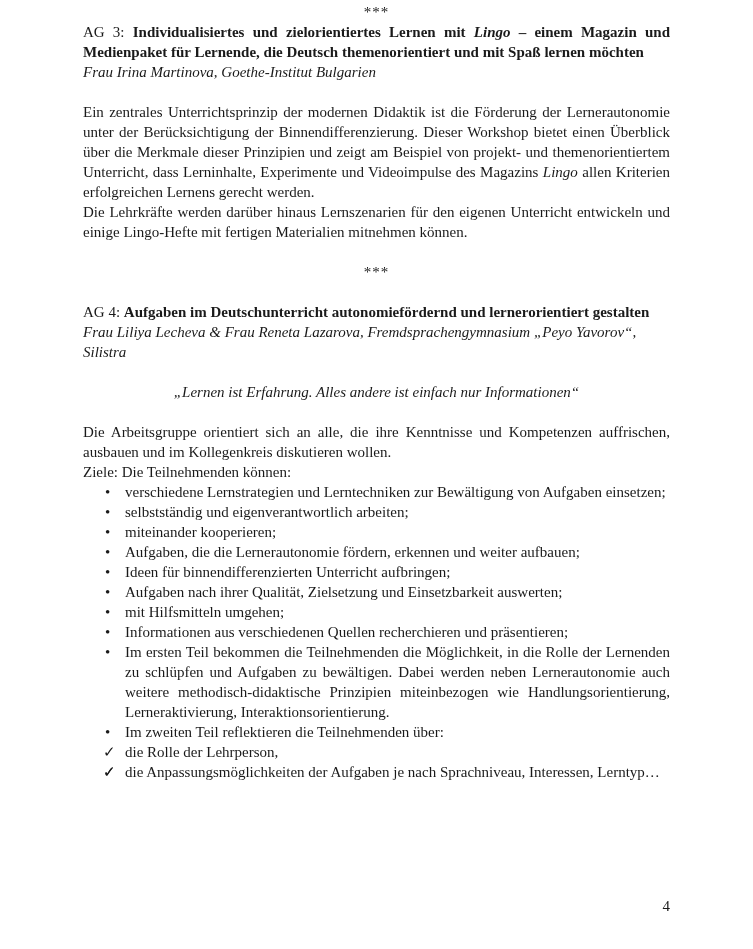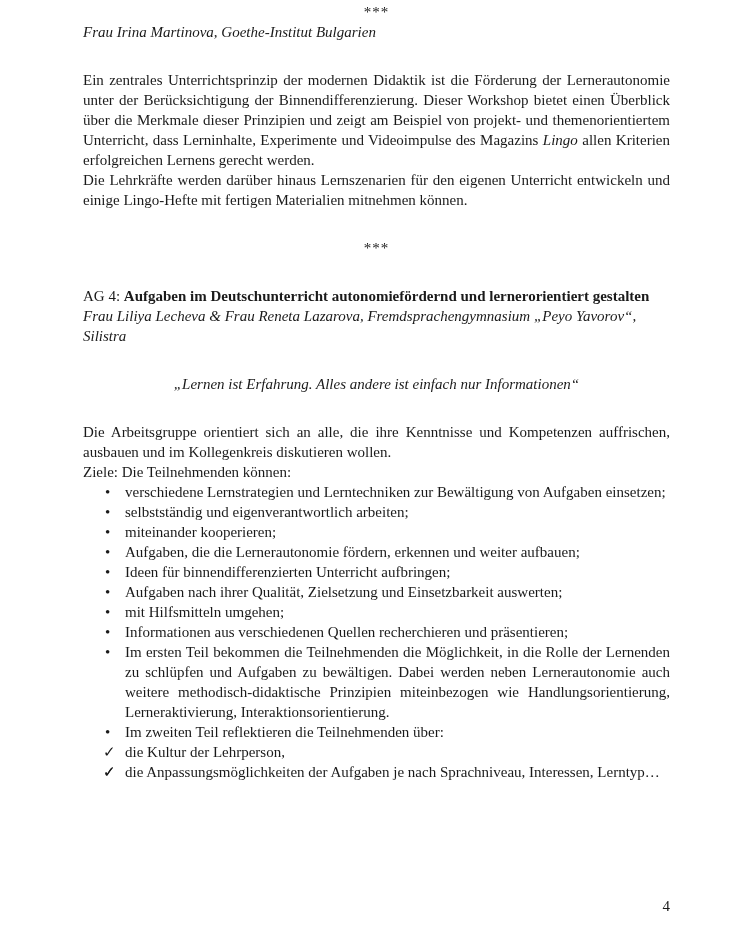--- a/index.html
+++ b/index.html
@@ -17,36 +17,37 @@
   .sep { text-align: center; letter-spacing: 1px; }
   .heading { font-size: 15px; font-weight: bold; text-align: justify; }
   .heading .normal { font-weight: normal; }
   .bi { font-weight: bold; font-style: italic; }
   .i { font-style: italic; }
   .speaker { font-style: italic; text-align: left; }
   .body { text-align: justify; }
   .left { text-align: left; }
   .quote { font-style: italic; text-align: center; }
   .attribution { text-align: right; white-space: pre-wrap; }
-  .gap-above { margin-top: 28px; }
+  .gap-above { margin-top: 20px; }
   ul { list-style: none; }
   li { position: relative; padding-left: 42px; text-align: justify; }
   li.left-item { text-align: left; }
   .marker { position: absolute; left: 22px; top: 0; }
   .checks .marker { left: 20px; }
   .page-number { position: absolute; top: 896px; right: 83px; }
 </style>
 </head>
 <body>
 
 <div class="page">
 
   <div class="sep">***</div>
 
   <section>
+    <h2 class="heading"><span class="normal">AG 3: </span><span>Individualisiertes und zielorientiertes Lernen mit </span><span class="bi">Lingo</span><span> – einem Magazin und Medienpaket für Lernende, die Deutsch themenorientiert und mit Spaß lernen möchten</span></h2>
     <p class="speaker">Frau Irina Martinova, Goethe-Institut Bulgarien</p>
     <p class="body gap-above"><span>Ein zentrales Unterrichtsprinzip der modernen Didaktik ist die Förderung der Lernerautonomie unter der Berücksichtigung der Binnendifferenzierung. Dieser Workshop bietet einen Überblick über die Merkmale dieser Prinzipien und zeigt am Beispiel von projekt- und themenorientiertem Unterricht, dass Lerninhalte, Experimente und Videoimpulse des Magazins </span><span class="i">Lingo</span><span> allen Kriterien erfolgreichen Lernens gerecht werden.</span></p>
     <p class="body">Die Lehrkräfte werden darüber hinaus Lernszenarien für den eigenen Unterricht entwickeln und einige Lingo-Hefte mit fertigen Materialien mitnehmen können.</p>
   </section>
 
   <div class="sep gap-above">***</div>
 
   <section class="gap-above">
     <h2 class="heading"><span class="normal">AG 4: </span><span>Aufgaben im Deutschunterricht autonomiefördernd und lernerorientiert gestalten</span></h2>
     <p class="speaker"><span>Frau Liliya Lecheva &amp; Frau Reneta Lazarova, Fremdsprachengymnasium „Peyo Yavorov“,</span><br><span>Silistra</span></p>
@@ -67,21 +68,21 @@
       <li class="left-item"><span class="marker">•</span><span>Informationen aus verschiedenen Quellen recherchieren und präsentieren;</span></li>
     </ul>
 
 
     <ul class="parts">
       <li><span class="marker">•</span><span>Im ersten Teil bekommen die Teilnehmenden die Möglichkeit, in die Rolle der Lernenden zu schlüpfen und Aufgaben zu bewältigen. Dabei werden neben Lernerautonomie auch weitere methodisch-didaktische Prinzipien miteinbezogen wie Handlungsorientierung, Lerneraktivierung, Interaktionsorientierung.</span></li>
       <li class="left-item"><span class="marker">•</span><span>Im zweiten Teil reflektieren die Teilnehmenden über:</span></li>
     </ul>
 
     <ul class="checks">
-      <li class="left-item"><span class="marker">✓</span><span>die Kultur der Lehrperson,</span></li>
+      <li class="left-item"><span class="marker">✓</span><span>die Rolle der Lehrperson,</span></li>
       <li class="left-item"><span class="marker">✓</span></li>
       <li class="left-item"><span class="marker">✓</span><span>die Anpassungsmöglichkeiten der Aufgaben je nach Sprachniveau, Interessen, Lerntyp…</span></li>
     </ul>
 
   </section>
 
   <div class="page-number">4</div>
 
 </div>
 

